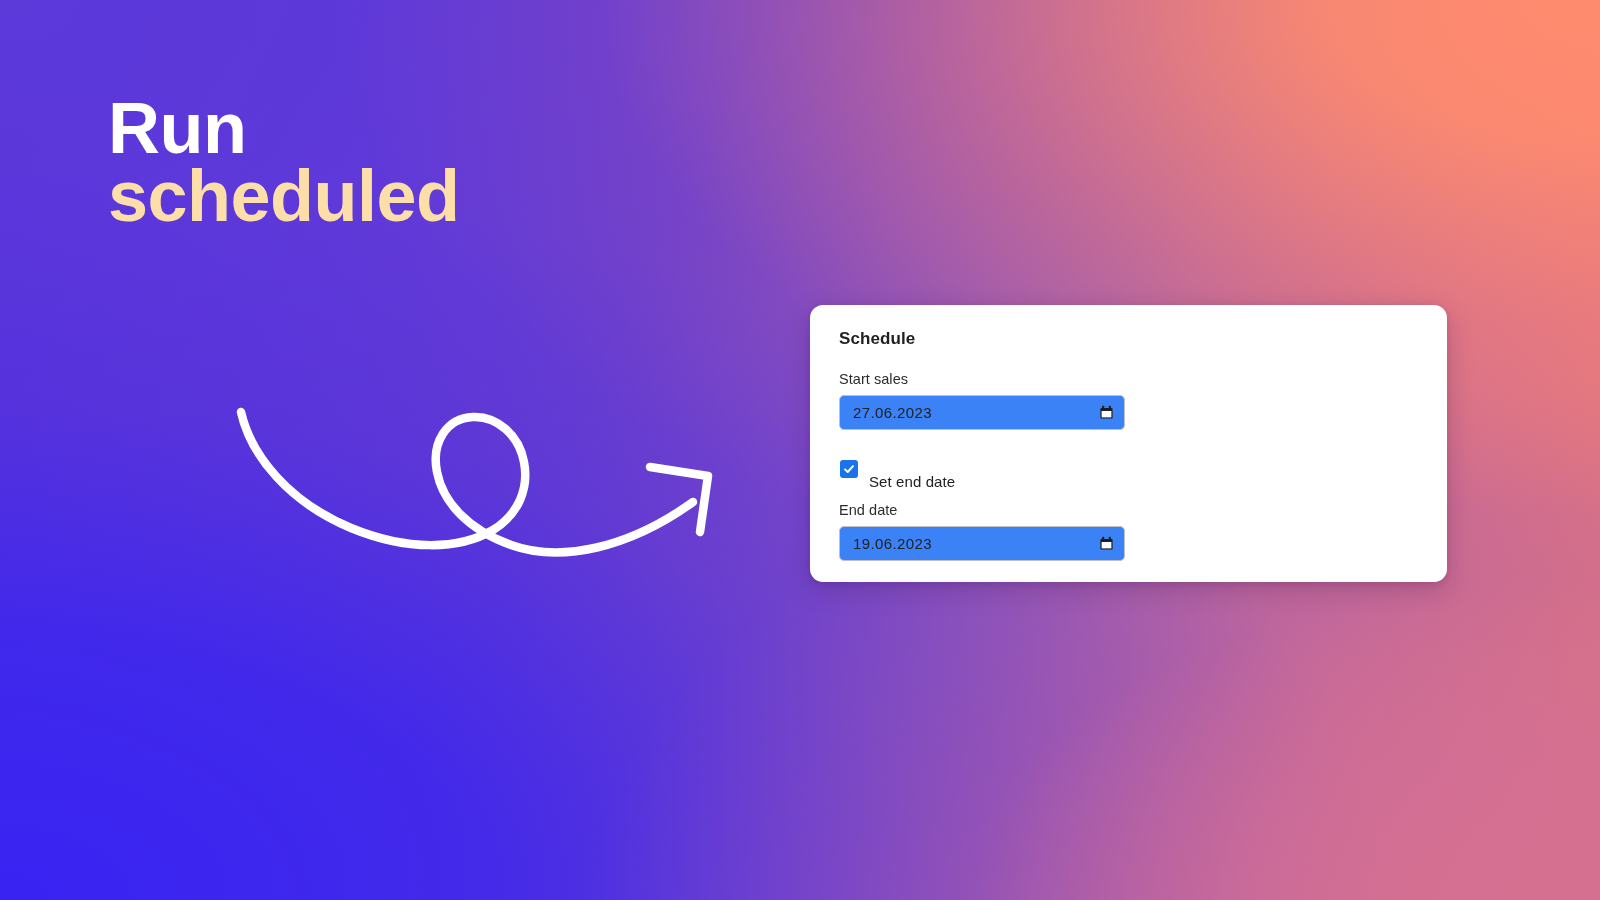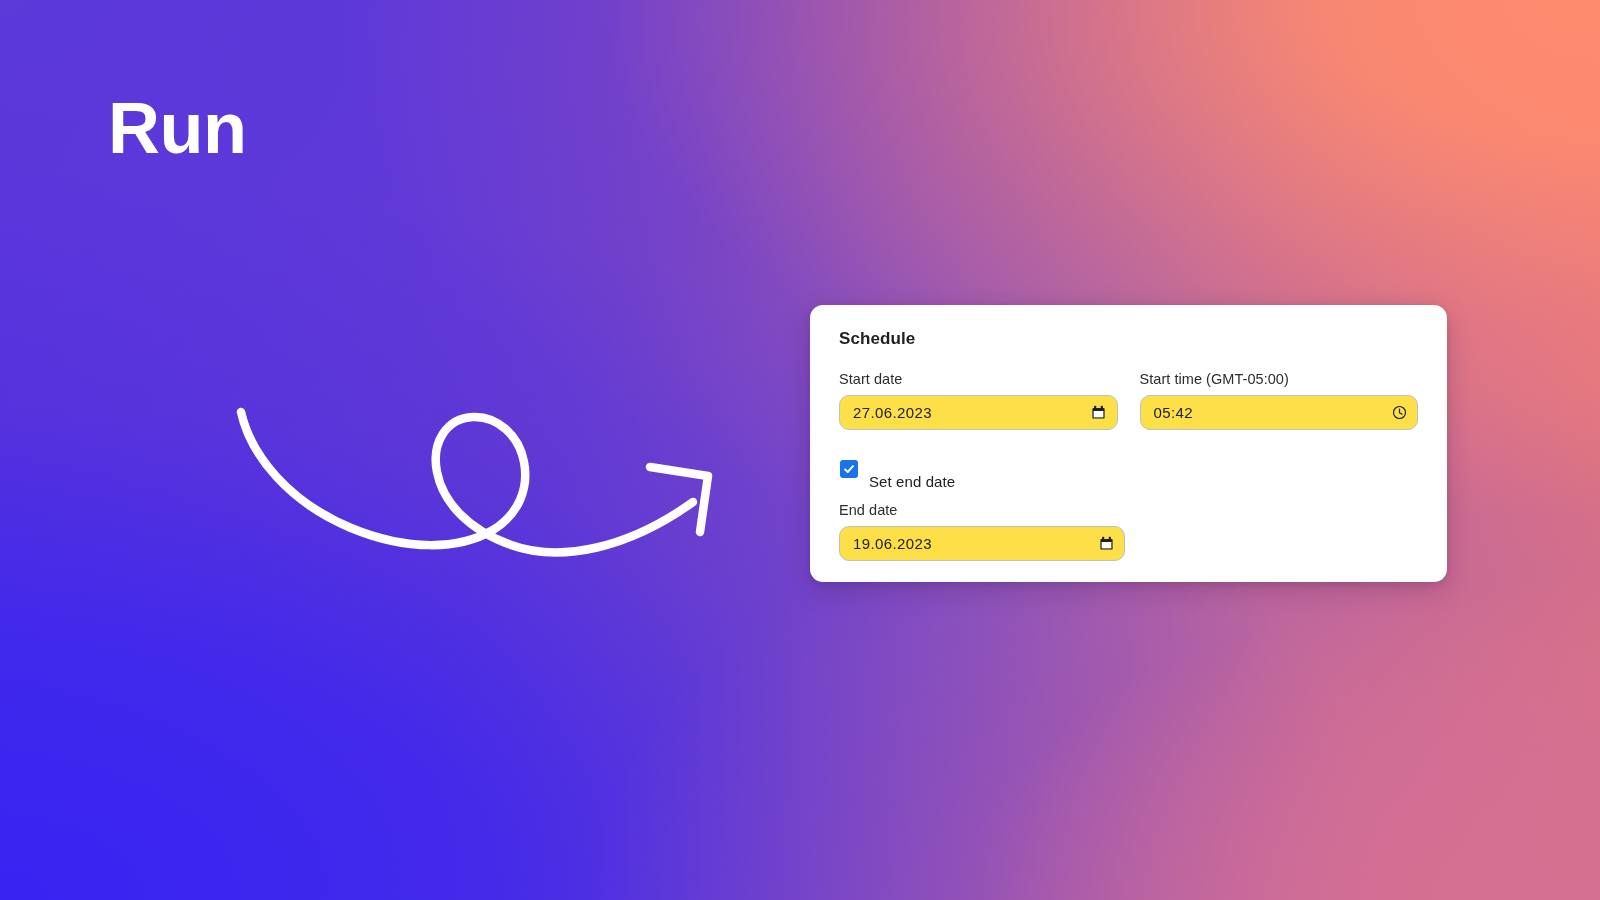--- a/index.html
+++ b/index.html
@@ -87,22 +87,22 @@
     display: block;
     font-size: 14.5px;
     color: #2c2c2c;
     margin-bottom: 8px;
     letter-spacing: 0.05px;
   }
   .input-wrap {
     position: relative;
     height: 35px;
     border: 1px solid #bdc1c6;
-    border-radius: 10px;
-    background: #fde047;
+    border-radius: 5px;
+    background: #3b82f6;
     display: flex;
     align-items: center;
     padding: 0 10px 0 13px;
   }
   .input-value {
     font-size: 15px;
     color: #202124;
     letter-spacing: 0.4px;
     flex: 1;
     font-family: "Liberation Sans", sans-serif;
@@ -140,63 +140,52 @@
     margin-top: 26px;
   }
 </style>
 </head>
 <body>
 
 <div id="bg"></div>
 
 <div id="headline">
   <span class="hl-line hl-white">Run</span>
+  <span class="hl-line hl-cream">scheduled</span>
 </div>
 
 <svg id="arrow-svg" viewBox="0 0 520 175" fill="none">
   <path d="M16 22 C 26 66, 64 112, 126 138 C 182 161, 234 160, 268 140
            C 294 124, 304 98, 299 72 C 294 45, 272 26, 248 27
            C 222 28, 206 52, 212 82 C 218 113, 244 140, 286 155
            C 336 173, 404 158, 468 112" stroke="#ffffff" stroke-width="8.5" stroke-linecap="round" stroke-linejoin="round" fill="none"></path>
   <path d="M425 77 L 483 86 L 475 142" stroke="#ffffff" stroke-width="8.5" stroke-linecap="round" stroke-linejoin="round" fill="none"></path>
 </svg>
 
 <div id="card">
 
   <div id="card-title">Schedule</div>
 
   <div class="field-row">
 
     <div class="field">
-      <label class="field-label">Start date</label>
+      <label class="field-label">Start sales</label>
       <div class="input-wrap">
         <span class="input-value" title="dd.mm.yyyy">27.06.2023</span>
         <span class="input-icon">
           <svg width="15" height="15" viewBox="0 0 16 16" fill="none">
             <rect x="1.5" y="3.2" width="13" height="11.3" rx="1" fill="#1f1f1f"></rect>
             <rect x="2.8" y="6.4" width="10.4" height="6.8" fill="#ffffff"></rect>
             <rect x="3.3" y="0.8" width="2.2" height="3" rx="0.6" fill="#1f1f1f"></rect>
             <rect x="10.5" y="0.8" width="2.2" height="3" rx="0.6" fill="#1f1f1f"></rect>
           </svg>
         </span>
       </div>
     </div>
 
-    <div class="field">
-      <label class="field-label">Start time (GMT-05:00)</label>
-      <div class="input-wrap">
-        <span class="input-value" title="--:--">05:42</span>
-        <span class="input-icon">
-          <svg width="15" height="15" viewBox="0 0 16 16" fill="none">
-            <circle cx="8" cy="8" r="6.4" stroke="#1f1f1f" stroke-width="1.25" fill="none"></circle>
-            <path d="M8 4.3 V 8.2 L 10.7 9.9" stroke="#1f1f1f" stroke-width="1.25" stroke-linecap="round" stroke-linejoin="round" fill="none"></path>
-          </svg>
-        </span>
-      </div>
-    </div>
 
   </div>
 
   <div id="checkbox-row">
     <span id="checkbox-box">
       <svg width="12" height="12" viewBox="0 0 12 12" fill="none">
         <path d="M2 6.3 L 4.7 9 L 10 3.1" stroke="#ffffff" stroke-width="1.9" stroke-linecap="round" stroke-linejoin="round" fill="none"></path>
       </svg>
     </span>
     <span id="checkbox-label">Set end date</span>

